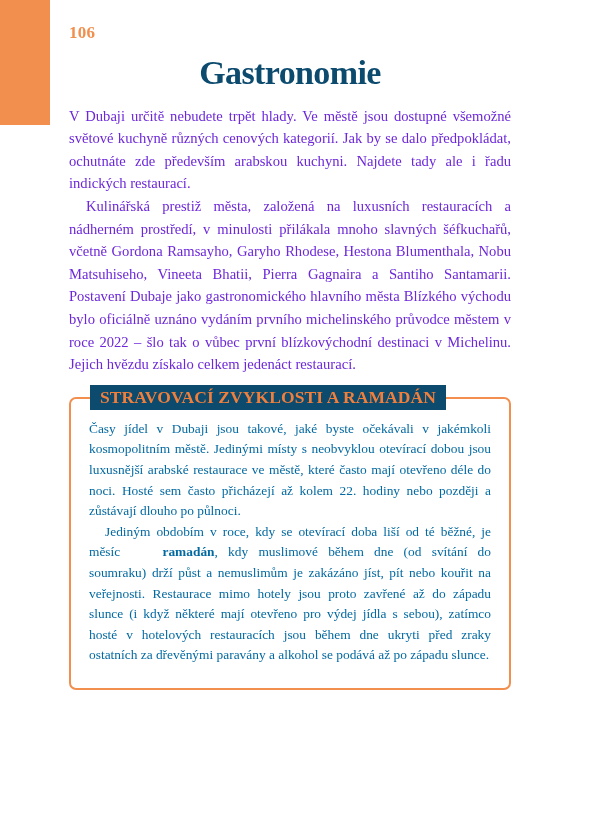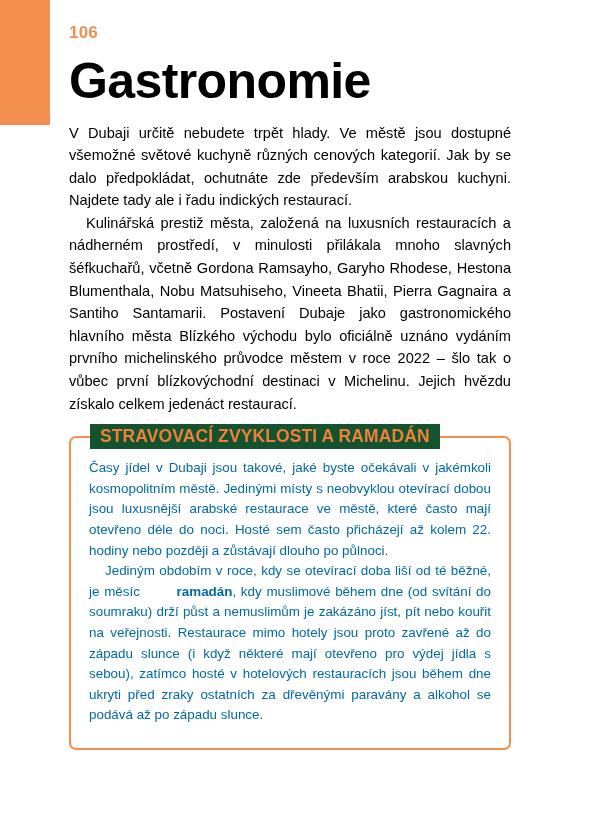--- a/index.html
+++ b/index.html
@@ -15,20 +15,21 @@
     color: #231f20;
     overflow: hidden;
     position: relative;
   }
 
   .page {
     position: relative;
     width: 512px;
     height: 820px;
     box-sizing: border-box;
+    font-family: Liberation Serif, serif;
   }
 
   
   .edge-tab {
     position: absolute;
     left: 0;
     top: 0;
     width: 50px;
     height: 125px;
     background: #f28f4f;
@@ -46,38 +47,39 @@
     font-size: 17px;
     font-weight: bold;
     color: #f28f4f;
     letter-spacing: 0.2px;
     margin: 0;
     padding-top: 24px;
     line-height: 1;
   }
 
   .chapter-title {
-    font-size: 50px;
+    font-size: 34px;
     font-weight: bold;
-    color: #000000;
+    color: #0c4a6e;
     letter-spacing: -0.6px;
     margin: 0;
     padding-top: 14px;
     line-height: 1.05;
+    text-align: center;
   }
 
   .body-copy {
     margin: 0;
     padding-top: 14px;
     font-size: 14.6px;
     line-height: 22.6px;
     text-align: justify;
     text-justify: inter-word;
     hyphens: manual;
-    color: #000000;
+    color: #6d28d9;
   }
   .body-copy + .body-copy {
     padding-top: 0;
     text-indent: 17px;
   }
   .body-copy em {
     font-style: italic;
   }
 
   
@@ -88,21 +90,21 @@
     border-radius: 7px;
     padding: 20px 18px 22px 18px;
     box-sizing: border-box;
     width: 442px;
   }
 
   .callout-title-wrap {
     position: absolute;
     top: -14px;
     left: 19px;
-    background: #14532d;
+    background: #0c4a6e;
     padding: 2px 10px 3px 10px;
     text-align: right;
   }
 
   .callout-title {
     margin: 0;
     font-size: 17.5px;
     font-weight: bold;
     color: #f07f3c;
     letter-spacing: 0.1px;

